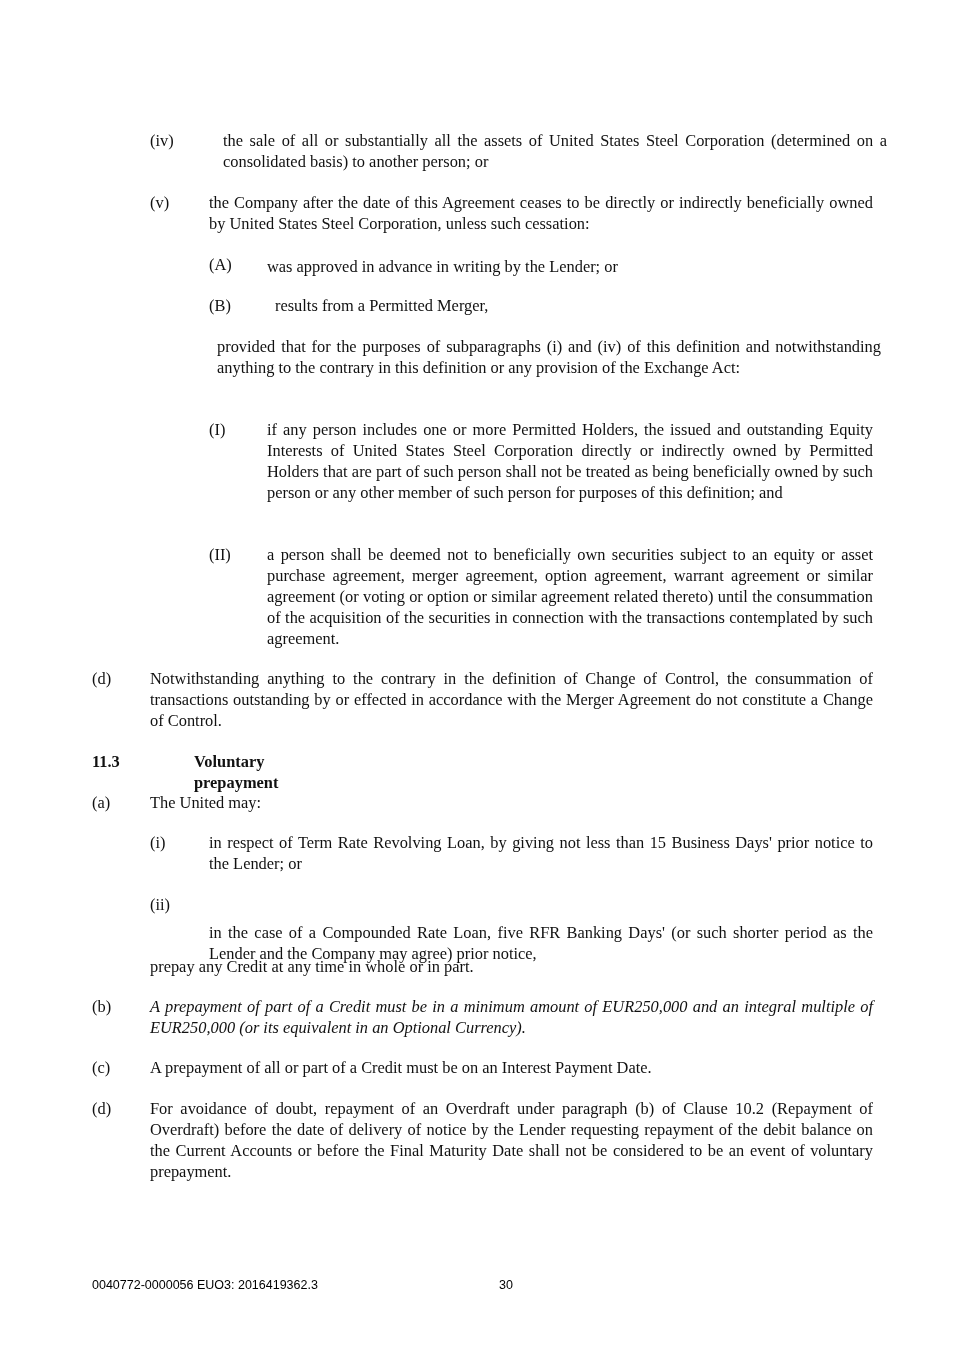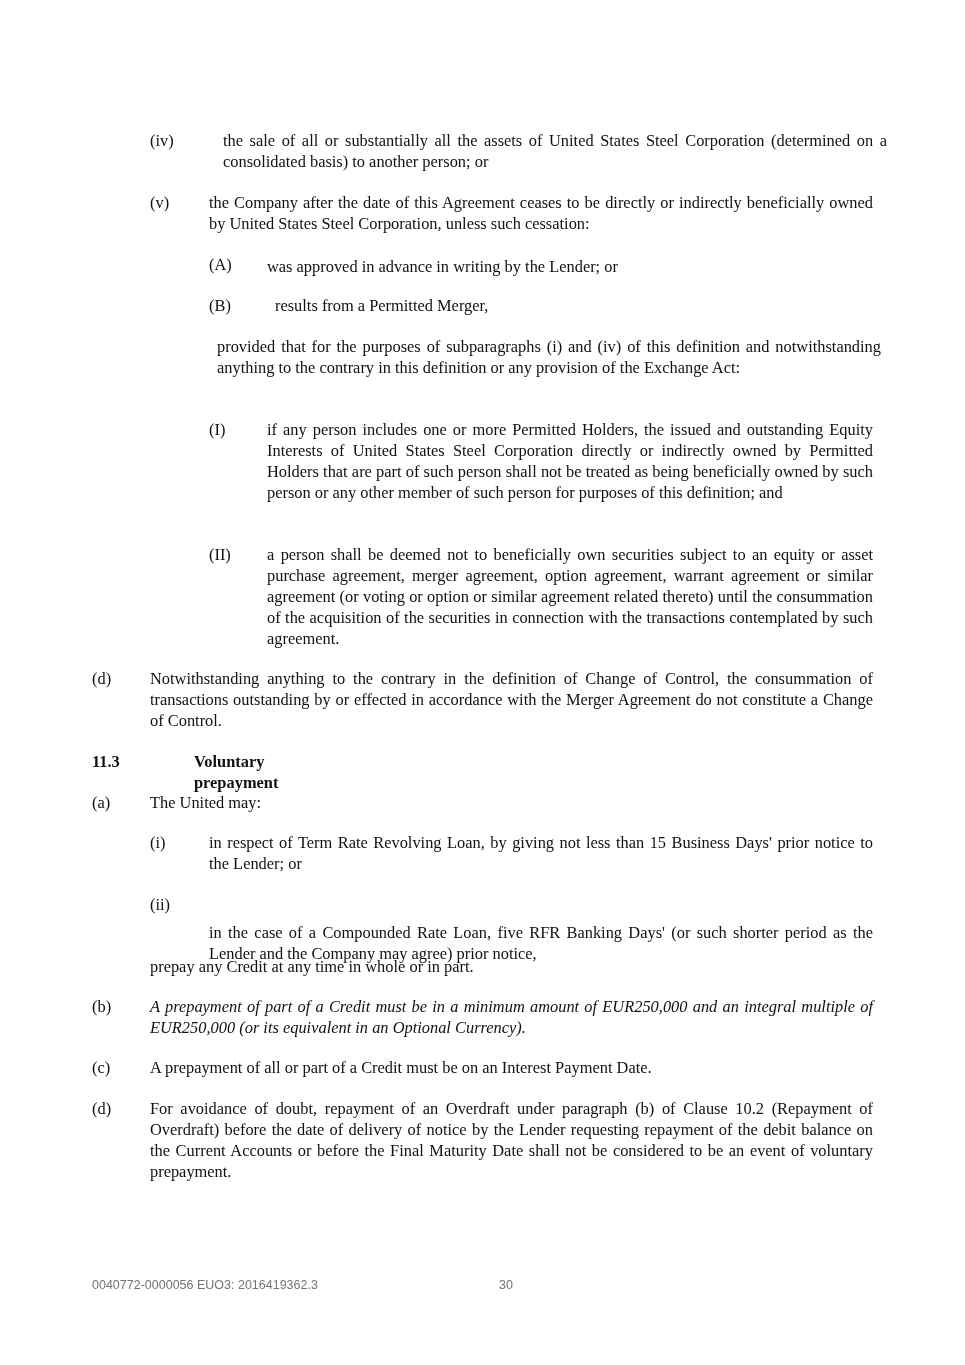--- a/index.html
+++ b/index.html
@@ -7,21 +7,21 @@
       width: 965px; height: 1365px; position: relative; overflow: hidden;
       font-family: "Liberation Serif", serif; color: #111111;
       font-size: 16.4px; line-height: 21px;
     }
     .blk { position: absolute; }
     .lbl { position: absolute; }
     .txt { position: absolute; text-align: justify; }
     .bold { font-weight: bold; }
     .footer {
       position: absolute; top: 1278px; font-family: "Liberation Sans", sans-serif;
-      font-size: 12.5px; line-height: 15px; color: #737373;
+      font-size: 12.5px; line-height: 15px; color: #000000;
     }
   </style>
 </head>
 <body>
 
 <div class="blk">
   <span class="lbl" style="left:150px; top:130px;">(iv)</span>
   <div class="txt" style="left:223px; top:130px; width:664px;">the sale of all or substantially all the assets of United States Steel Corporation (determined on a consolidated basis) to another person; or</div>
 </div>
 

